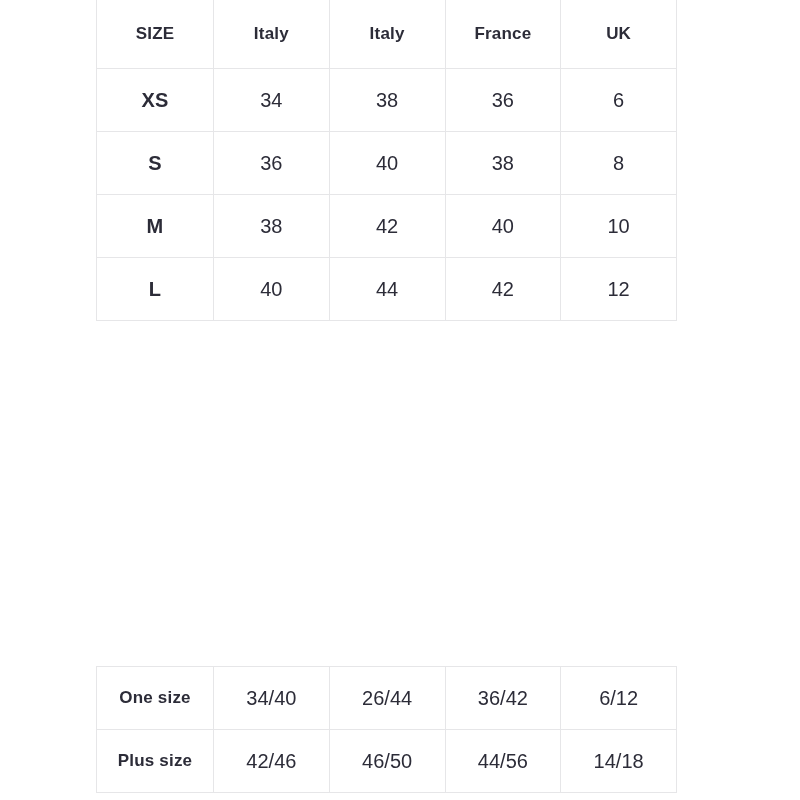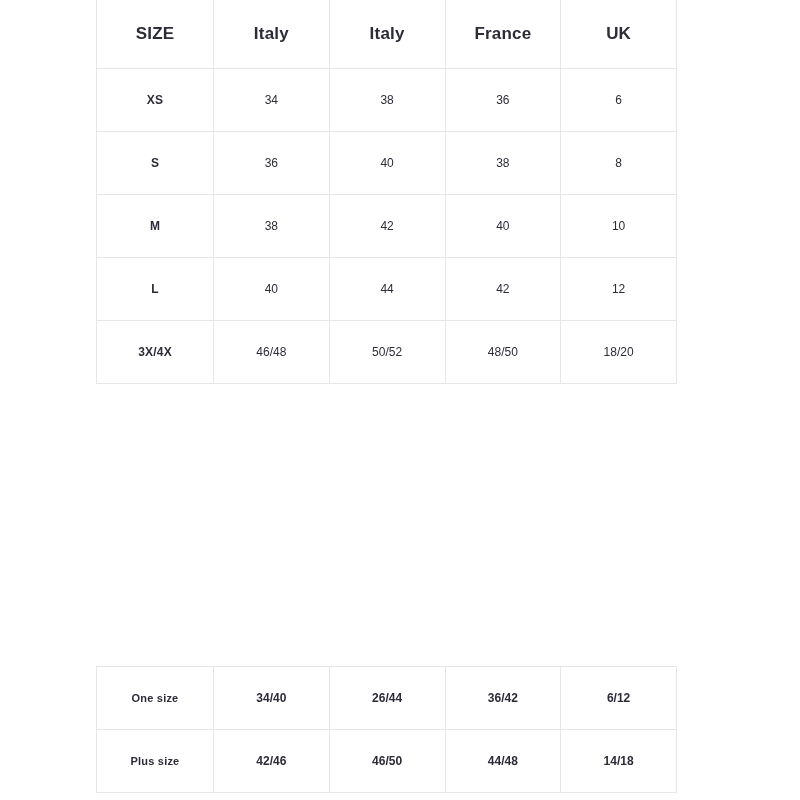--- a/index.html
+++ b/index.html
@@ -29,21 +29,21 @@
   table.size-table {
     border-collapse: collapse;
     width: 580px;
     table-layout: fixed;
   }
   table.size-table td, table.size-table th {
     border: 1px solid #e6e6e8;
     text-align: center;
     vertical-align: middle;
     color: #2c2c38;
-    font-size: 12px;
+    font-size: 20px;
     font-weight: 400;
     padding: 0;
   }
   table.size-table col.c-size { width: 117px; }
   table.size-table col.c-data { width: 115.75px; }
 
   table.size-table thead th {
     height: 69px;
     font-weight: 700;
     font-size: 17px;
@@ -51,25 +51,24 @@
   }
   table.size-table tbody td {
     height: 63px;
   }
   table.size-table tbody td.size-label {
     font-weight: 700;
     letter-spacing: 0.2px;
   }
   table.size-table.secondary tbody td {
     height: 63px;
-    font-weight: bold;
   }
   table.size-table.secondary tbody td.size-label {
     font-weight: 700;
-    font-size: 11px;
+    font-size: 17px;
   }
 </style>
 </head>
 <body>
 
 <div class="page">
 
   <div class="table-wrap table-main">
     <table class="size-table main">
       <colgroup>
@@ -110,27 +109,20 @@
           <td>40</td>
           <td>10</td>
         </tr>
         <tr>
           <td class="size-label">L</td>
           <td>40</td>
           <td>44</td>
           <td>42</td>
           <td>12</td>
         </tr>
-        <tr>
-          <td class="size-label">3X/4X</td>
-          <td>46/48</td>
-          <td>50/52</td>
-          <td>48/50</td>
-          <td>18/20</td>
-        </tr>
       </tbody>
     </table>
   </div>
 
   <div class="table-wrap table-secondary">
     <table class="size-table secondary">
       <colgroup>
         <col class="c-size">
         <col class="c-data">
         <col class="c-data">
@@ -142,20 +134,20 @@
           <td class="size-label">One size</td>
           <td>34/40</td>
           <td>26/44</td>
           <td>36/42</td>
           <td>6/12</td>
         </tr>
         <tr>
           <td class="size-label">Plus size</td>
           <td>42/46</td>
           <td>46/50</td>
-          <td>44/48</td>
+          <td>44/56</td>
           <td>14/18</td>
         </tr>
       </tbody>
     </table>
   </div>
 
 </div>
 
 </body></html>

